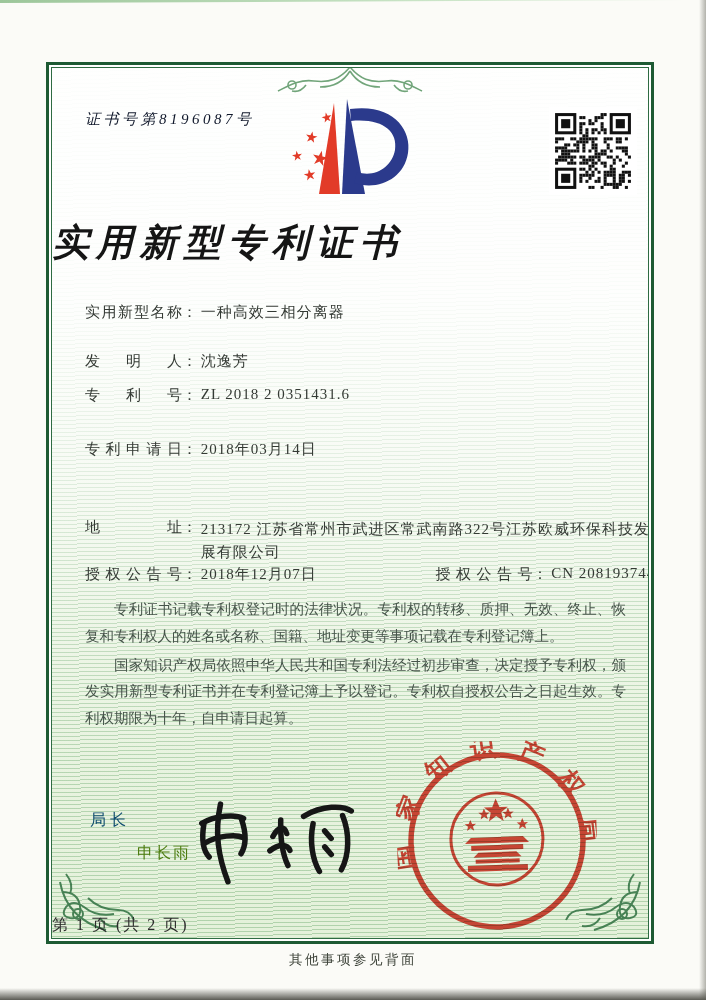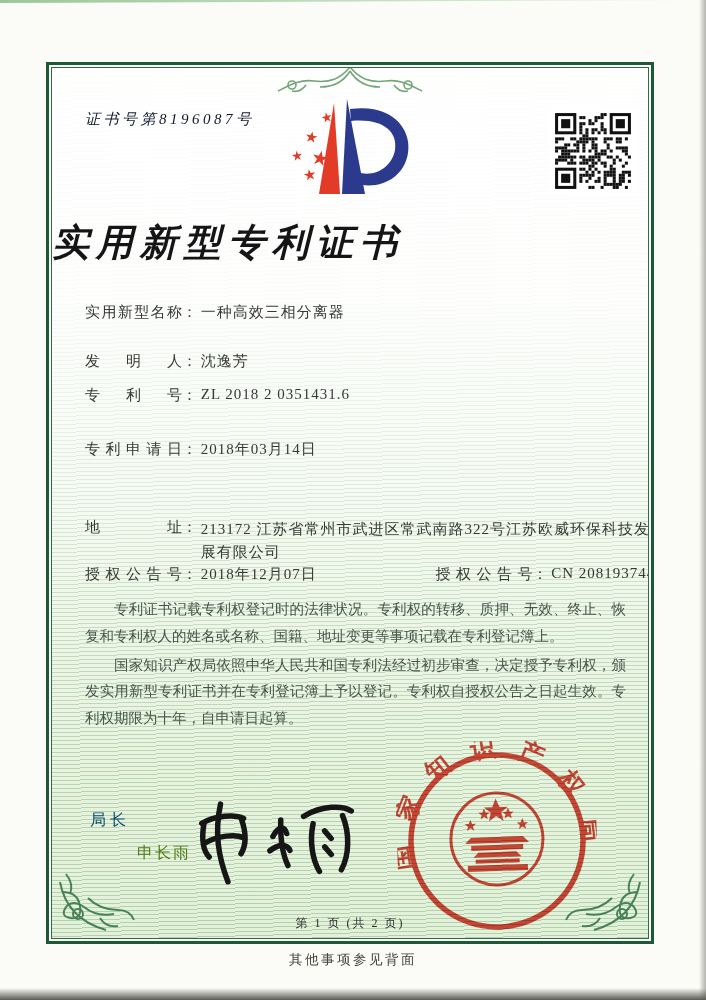--- a/index.html
+++ b/index.html
@@ -51,21 +51,21 @@
   .paras{left:33px;top:528px;width:541px;color:#46544a;font-size:14.5px;
     line-height:1.85;text-align:justify;}
   .paras p{margin:0 0 2px 0;text-indent:2em;}
   .signer-title{left:38px;top:742px;font-size:16px;letter-spacing:4px;color:#0c4a6e;
     font-family:"Liberation Sans","DejaVu Sans",sans-serif;}
   .signer-name{left:38px;top:775px;font-size:16px;letter-spacing:2px;color:#4d7c0f;
     font-family:"Liberation Sans","DejaVu Sans",sans-serif;margin-left:47px;}
   .signature{left:133px;top:720px;}
   .seal{left:345px;top:673px;mix-blend-mode:multiply;transform:rotate(-2deg);}
   .seal-date{left:376px;top:810px;width:190px;font-size:15px;letter-spacing:1.5px;color:#1d1d1d;}
-  .page-no{left:0;top:847px;width:100%;text-align:center;font-size:12px;letter-spacing:2px;color:#2c2c2c;}
+  .page-no{left:0;top:847px;width:100%;text-align:left;font-size:16px;letter-spacing:2px;color:#2c2c2c;}
   .back-note{left:0;top:951px;width:100%;text-align:center;font-size:13.5px;
     letter-spacing:2.5px;color:#3c4238;}
 </style>
 </head>
 <body>
 
 <div>
   <div class="abs edge-top"></div>
 
   <div class="abs frame">

